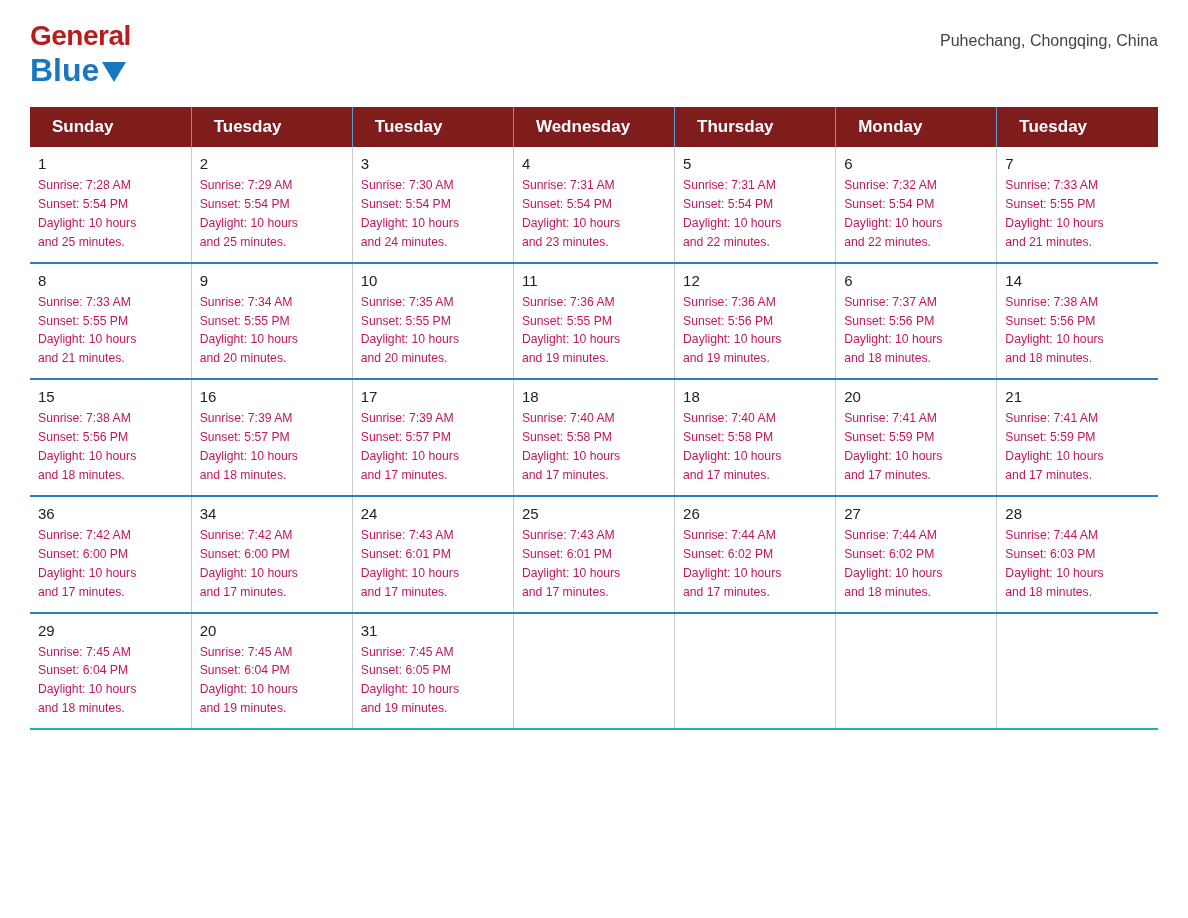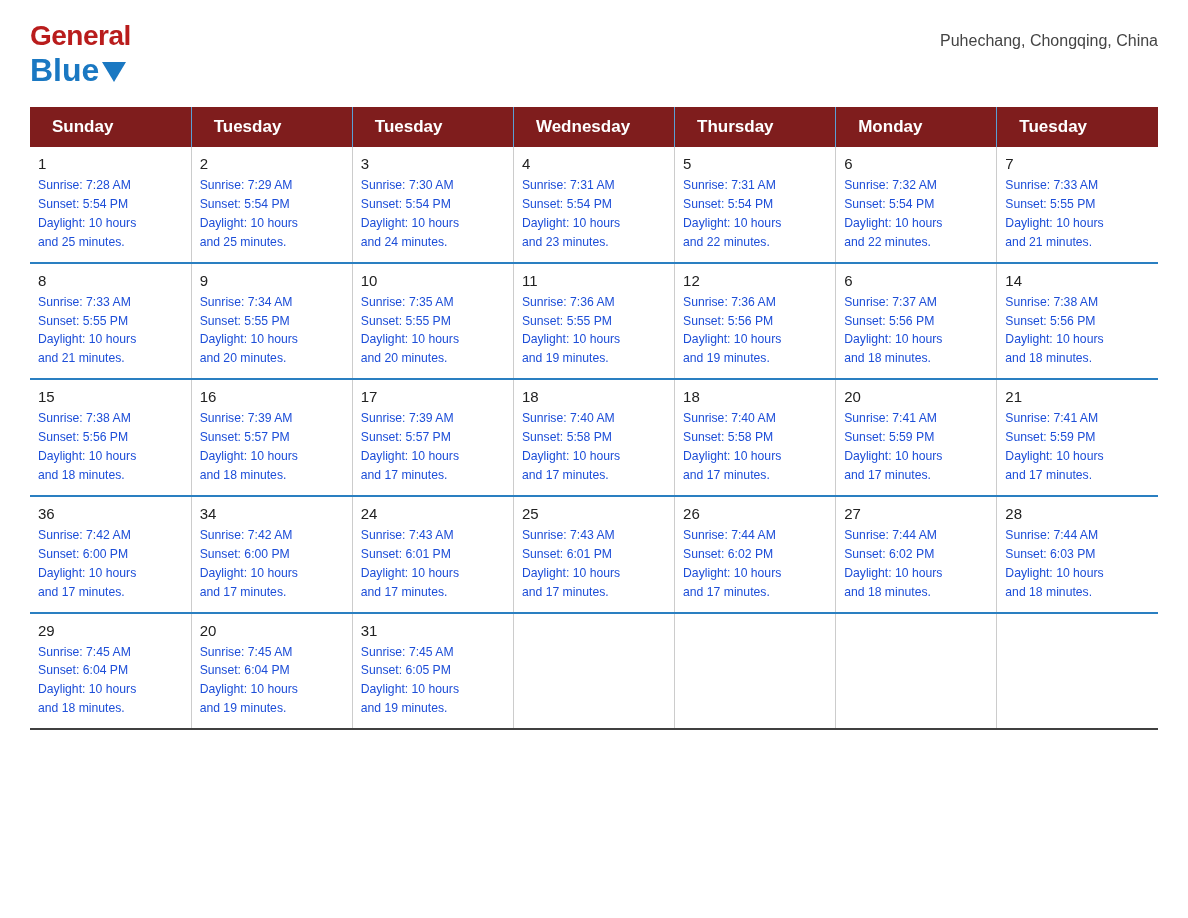--- a/index.html
+++ b/index.html
@@ -81,32 +81,32 @@
       border-right: 1px solid #ccc;
       border-bottom: 2px solid #2a7fc1;
       font-size: 12.5px;
       color: #222;
       height: 115px;
     }
     tbody tr td:last-child {
       border-right: none;
     }
     tbody tr:last-child td {
-      border-bottom: 2px solid #404040;
+      border-bottom: 2px solid #14b8a6;
     }
     .day-number {
       font-size: 15px;
       font-weight: normal;
       color: #222;
       margin-bottom: 4px;
       display: block;
     }
     .day-info {
       font-size: 12.2px;
-      color: #1d4ed8;
+      color: #be185d;
       line-height: 1.55;
     }
     .empty-cell {
       background: #fff;
     }
   </style>
 </head>
 <body>
 
 <div class="header">

